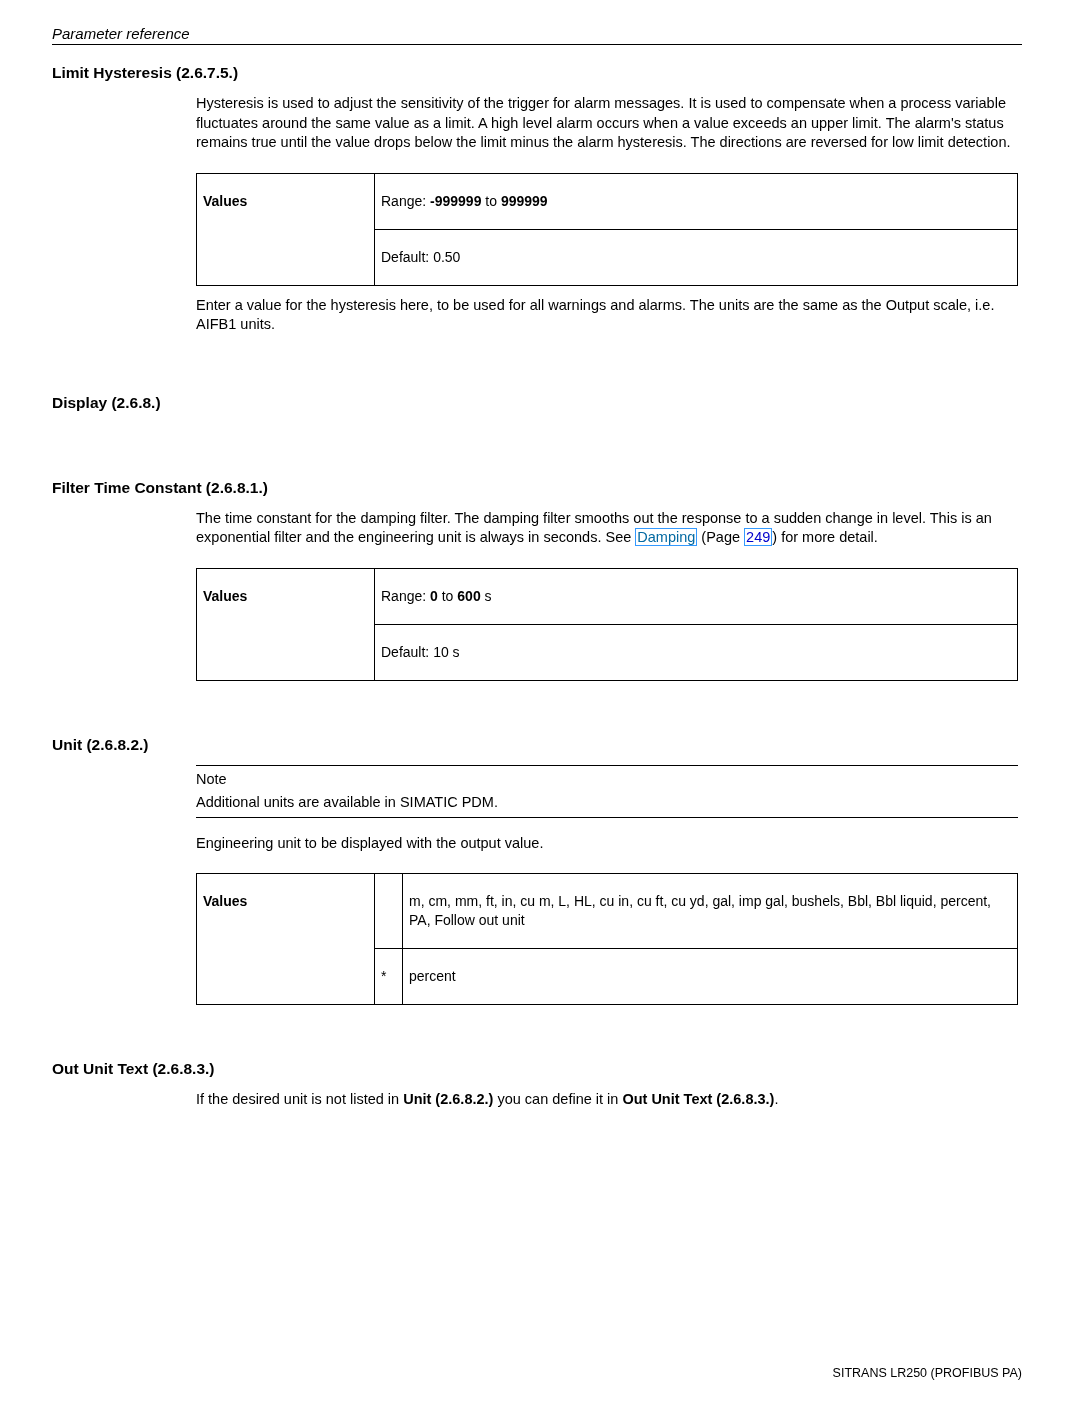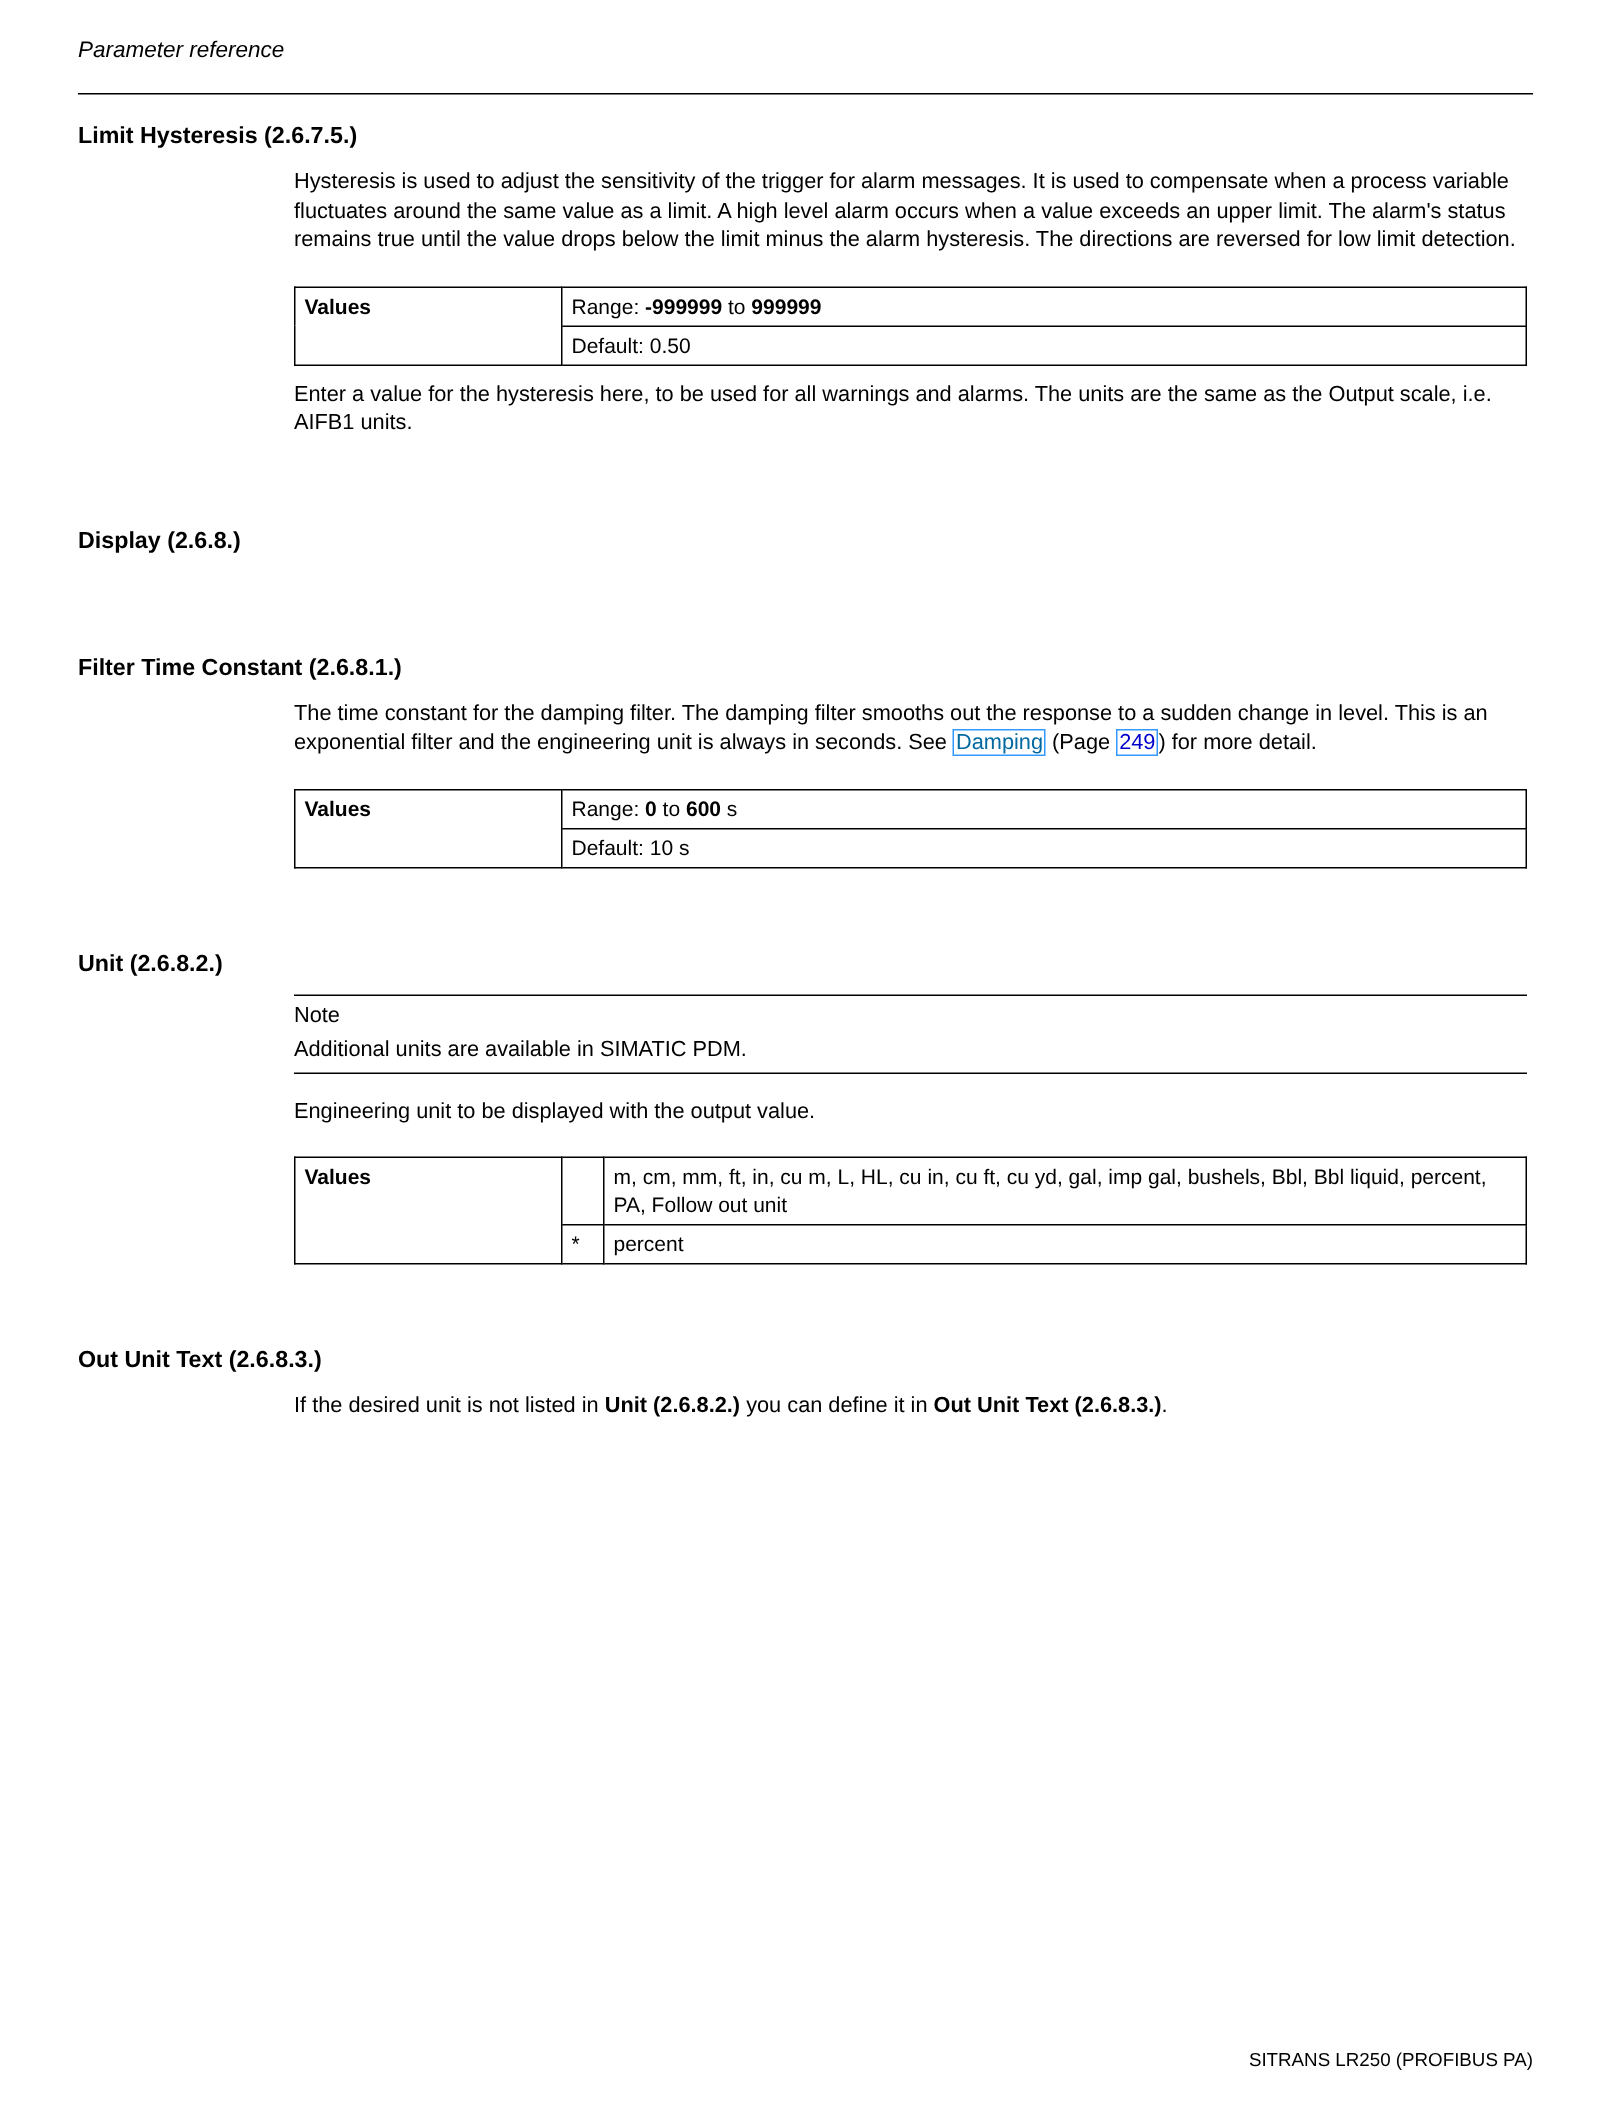--- a/index.html
+++ b/index.html
@@ -8,21 +8,21 @@
     font-size: 14.5px;
     line-height: 1.35;
     color: #000;
     width: 1074px;
     height: 1405px;
     position: relative;
     padding: 24px 52px 0 52px;
   }
   .header {
     font-style: italic;
-    margin-bottom: 18px;
+    margin-bottom: 0;
     font-size: 15px;
   }
   hr.topline {
     border: none;
     border-top: 1.5px solid #000;
     margin-bottom: 18px;
   }
   h2 {
     font-size: 15.5px;
     font-weight: bold;
@@ -36,21 +36,21 @@
   p.para { margin-bottom: 14px; }
   p.para-lg { margin-bottom: 20px; }
   table.vals {
     border-collapse: collapse;
     width: 100%;
     margin-bottom: 10px;
     margin-top: 6px;
   }
   table.vals td, table.vals th {
     border: 1px solid #000;
-    padding: 3px 6px;
+    padding: 18px 6px;
     vertical-align: top;
     text-align: left;
     font-size: 14px;
   }
   .col-label { width: 178px; font-weight: bold; }
   .col-mark { width: 28px; text-align: center;}
   .section-gap-md { height: 34px; }
   .section-gap-lg { height: 44px; }
   .note-rule {
     border: none;

